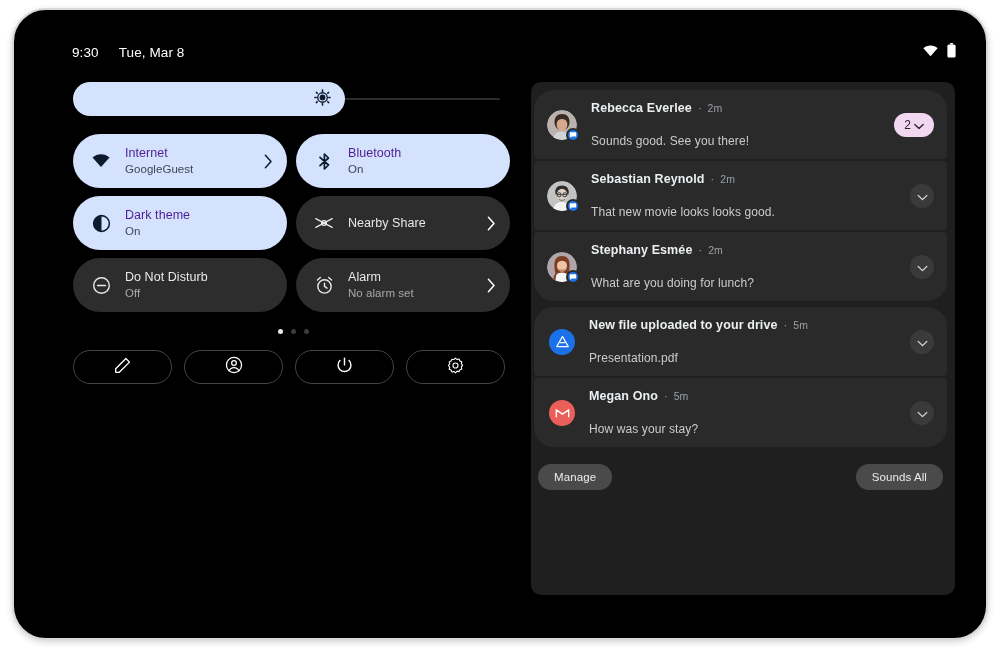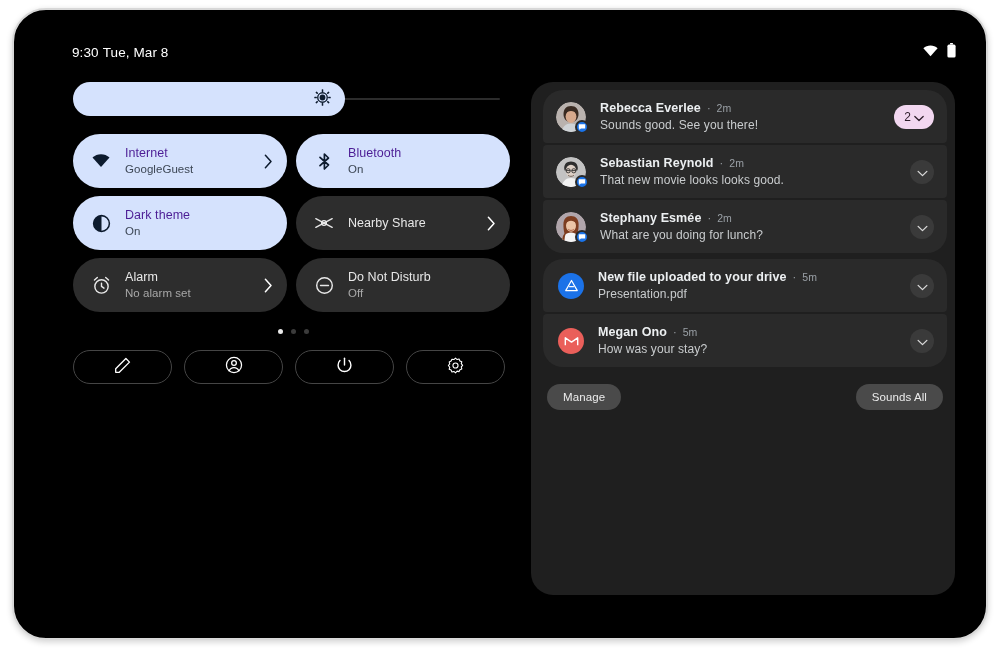--- a/index.html
+++ b/index.html
@@ -20,21 +20,21 @@
   .screen{
     position:absolute;left:36px;top:24px;width:928px;height:592px;
     background:#000;border-radius:20px;overflow:hidden;
   }
 
   
   .statusbar{
     position:absolute;left:0;top:0;width:928px;height:36px;
     display:flex;align-items:center;
   }
-  .sb-left{display:flex;align-items:center;gap:4px;padding-left:22px;}
+  .sb-left{display:flex;align-items:center;gap:20px;padding-left:22px;}
   .sb-time{color:#fff;font-size:13.5px;font-weight:500;letter-spacing:.1px;}
   .sb-date{color:#fff;font-size:13.5px;font-weight:400;letter-spacing:.1px;}
   .sb-right{margin-left:auto;display:flex;align-items:center;gap:9px;padding-right:22px;}
 
   
   .qs{
     position:absolute;left:23px;top:48px;width:440px;height:350px;
   }
   .brightness-row{position:relative;height:34px;margin-bottom:18px;}
   .brightness-line{
@@ -73,22 +73,22 @@
   .actions{display:flex;gap:12px;margin-top:16px;}
   .act-btn{
     width:99px;height:34px;border-radius:17px;border:1px solid #454545;
     background:transparent;display:flex;align-items:center;justify-content:center;
     box-sizing:border-box;
   }
 
   
   .shade{
     position:absolute;left:481px;top:48px;width:424px;height:513px;
-    background:#1f1f1f;border-radius:22px;overflow:hidden;
-    padding:8px 8px 0 12px;box-sizing:border-box;
+    background:#1f1f1f;border-radius:10px;overflow:hidden;
+    padding:8px 8px 0 3px;box-sizing:border-box;
   }
   .notif-group{margin-bottom:6px;}
   .notif{
     background:#2a2a2a;display:flex;align-items:center;
     padding:11px 13px 11px 13px;box-sizing:border-box;position:relative;
     min-height:44px;
   }
   .notif.grp-first{border-radius:20px 20px 4px 4px;}
   .notif.grp-mid{border-radius:4px;margin-top:2px;}
   .notif.grp-last{border-radius:4px 4px 20px 20px;margin-top:2px;}
@@ -110,21 +110,21 @@
     display:flex;align-items:center;justify-content:center;
   }
   .appicon.drive{background:#1b72e8;}
   .appicon.gmail{background:#ea5f5a;}
 
   .n-body{margin-left:14px;flex:1;min-width:0;}
   .n-line1{display:flex;align-items:baseline;gap:6px;}
   .n-name{font-size:12.5px;font-weight:700;color:#eceff1;letter-spacing:.1px;white-space:nowrap;}
   .n-dot{font-size:11px;color:#9aa0a6;}
   .n-time{font-size:10.5px;color:#9aa0a6;letter-spacing:.1px;}
-  .n-text{font-size:12px;color:#c9ccce;margin-top:3px;letter-spacing:.1px;white-space:nowrap;overflow:hidden;text-overflow:ellipsis;}
+  .n-text{font-size:12px;color:#c9ccce;margin-top:19px;letter-spacing:.1px;white-space:nowrap;overflow:hidden;text-overflow:ellipsis;}
 
   .expand{
     width:24px;height:24px;border-radius:50%;background:#3a3a3a;flex:0 0 24px;
     display:flex;align-items:center;justify-content:center;margin-left:10px;
   }
   .count-badge{
     height:24px;min-width:40px;border-radius:12px;background:#f2d7f0;
     display:flex;align-items:center;justify-content:center;gap:3px;
     padding:0 9px;box-sizing:border-box;margin-left:10px;
   }
@@ -243,49 +243,49 @@
             <span class="t-txt">
               <span class="t-title">Nearby Share</span>
             </span>
             <span class="chev">
               <svg width="9" height="15" viewBox="0 0 9 15">
                   <path d="M1.4 1.2 7 7.5l-5.6 6.3" fill="none" stroke="#ffffff" stroke-width="1.5" stroke-linecap="round" stroke-linejoin="round"></path>
                 </svg>
             </span>
           </div>
 
+          <div class="tile off single">
+            <span class="t-ico">
+              <svg width="19" height="19" viewBox="0 0 20 20">
+                <circle cx="10" cy="10" r="8.2" fill="none" stroke="#e8e8e8" stroke-width="1.5"></circle>
+                <path d="M5.8 10h8.4" fill="none" stroke="#e8e8e8" stroke-width="1.5" stroke-linecap="round"></path>
+              </svg>
+            </span>
+            <span class="t-txt">
+              <span class="t-title">Do Not Disturb</span>
+              <span class="t-sub">Off</span>
+            </span>
+          </div>
+
           <div class="tile off">
             <span class="t-ico">
               <svg width="19" height="19" viewBox="0 0 20 20">
                 <circle cx="10" cy="11" r="7" fill="none" stroke="#e8e8e8" stroke-width="1.5"></circle>
                 <path d="M10 7.5V11l2.6 1.8" fill="none" stroke="#e8e8e8" stroke-width="1.5" stroke-linecap="round"></path>
                 <path d="M2.6 4.2 5.6 1.6M17.4 4.2 14.4 1.6" fill="none" stroke="#e8e8e8" stroke-width="1.5" stroke-linecap="round"></path>
               </svg>
             </span>
             <span class="t-txt">
               <span class="t-title">Alarm</span>
               <span class="t-sub">No alarm set</span>
             </span>
             <span class="chev">
               <svg width="9" height="15" viewBox="0 0 9 15">
                   <path d="M1.4 1.2 7 7.5l-5.6 6.3" fill="none" stroke="#ffffff" stroke-width="1.5" stroke-linecap="round" stroke-linejoin="round"></path>
                 </svg>
-            </span>
-          </div>
-
-          <div class="tile off single">
-            <span class="t-ico">
-              <svg width="19" height="19" viewBox="0 0 20 20">
-                <circle cx="10" cy="10" r="8.2" fill="none" stroke="#e8e8e8" stroke-width="1.5"></circle>
-                <path d="M5.8 10h8.4" fill="none" stroke="#e8e8e8" stroke-width="1.5" stroke-linecap="round"></path>
-              </svg>
-            </span>
-            <span class="t-txt">
-              <span class="t-title">Do Not Disturb</span>
-              <span class="t-sub">Off</span>
             </span>
           </div>
         </div>
 
         <div class="dots">
           <span class="dot active"></span>
           <span class="dot"></span>
           <span class="dot"></span>
         </div>
 

